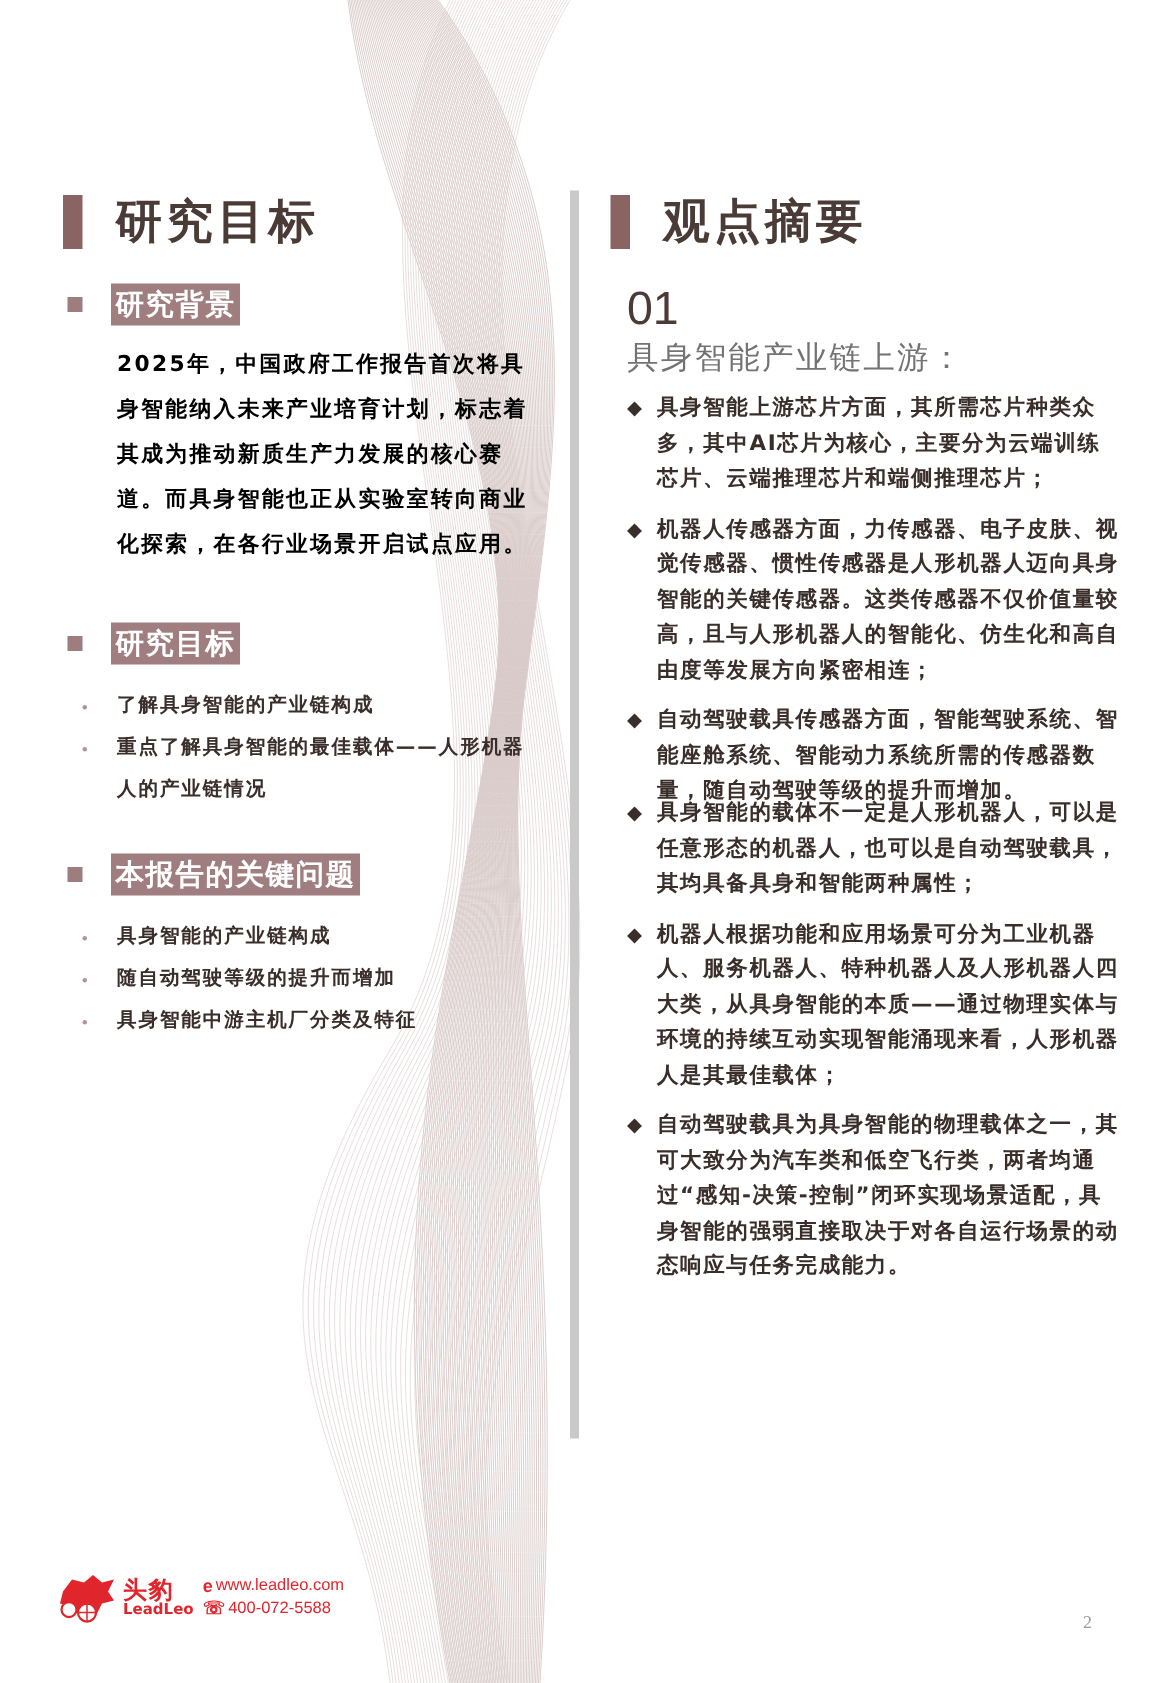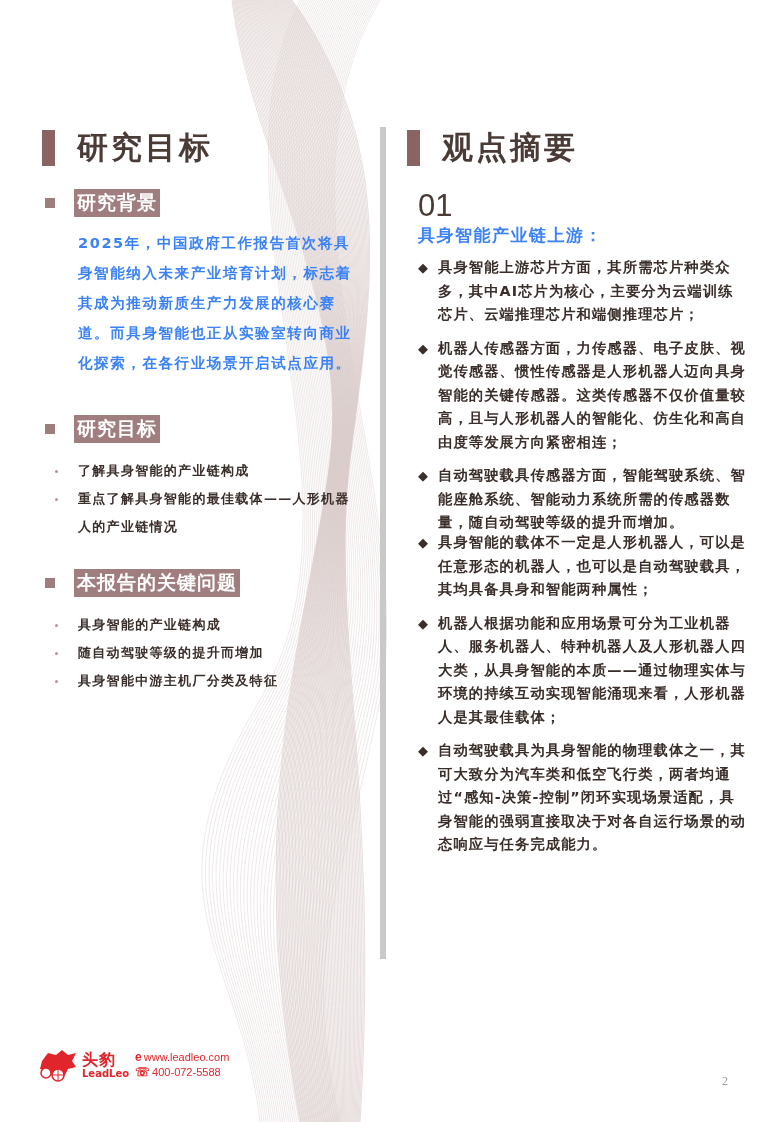--- a/index.html
+++ b/index.html
@@ -10,29 +10,29 @@
 
   .h1 { position: absolute; display: flex; align-items: center; z-index: 2; }
   .h1 .bar { width: 13px; height: 36px; background: #8a6463; margin-right: 22px; }
   .h1 .t { font-size: 31px; font-weight: bold; letter-spacing: 3px; color: #4a3b36; }
 
   .left-col { position: absolute; left: 45px; z-index: 2; }
   .sec { display: flex; align-items: center; }
   .sec .sq { width: 10px; height: 10px; background: #9e7d7e; margin-right: 19px; }
   .sec .lbl { background: #a07d7e; color: #ffffff; font-size: 19px; font-weight: bold; padding: 1px 3px; letter-spacing: 1px; }
 
-  .para { font-size: 14.5px; font-weight: bold; line-height: 30px; letter-spacing: 1.6px; width: 275px; color: #3b82f6; }
+  .para { font-size: 14.5px; font-weight: bold; line-height: 30px; letter-spacing: 1.6px; width: 275px; color: #000000; }
   .blist { list-style: none; margin: 0; padding: 0; }
   .blist li { position: relative; padding-left: 33px; font-size: 13px; font-weight: bold; line-height: 28px; letter-spacing: 1.3px; width: 275px; }
   .blist li .dot { position: absolute; left: 10px; top: 13px; width: 3px; height: 3px; background: #b49394; border-radius: 50%; }
 
   .right-col { position: absolute; left: 418px; width: 330px; z-index: 2; }
   .sub { display: flex; align-items: baseline; flex-direction: column; }
   .sub .num { font-size: 31px; color: #4a3b36; font-family: "Liberation Sans", sans-serif; margin-right: 12px; }
-  .sub .st { font-size: 17px; font-weight: bold; color: #3b82f6; letter-spacing: 1.5px; }
+  .sub .st { font-size: 21px; font-weight: normal; color: #737373; letter-spacing: 1.5px; }
   .dlist { list-style: none; margin: 0; padding: 0; }
   .dlist li { position: relative; padding-left: 20px; font-size: 14.3px; font-weight: bold; line-height: 23.5px; letter-spacing: 1.1px; color: #3a2e2a; margin-bottom: 10px; }
   .dlist li .dia { position: absolute; left: 0; top: 0; font-size: 13px; color: #3a2e2a; }
 
   .footer { position: absolute; left: 38px; top: 1047px; display: flex; align-items: center; z-index: 2; }
   .logo-mark { width: 40px; height: 36px; }
   .brand { display: flex; flex-direction: column; margin-left: 4px; }
   .brand .cn { color: #e0262c; font-weight: bold; font-size: 16px; letter-spacing: 1px; line-height: 18px; }
   .brand .en { color: #e0262c; font-weight: bold; font-size: 10px; line-height: 10px; }
   .contact { margin-left: 6px; display: flex; flex-direction: column; font-family: "Liberation Sans", sans-serif; font-size: 11px; color: #e0262c; line-height: 15px; }

